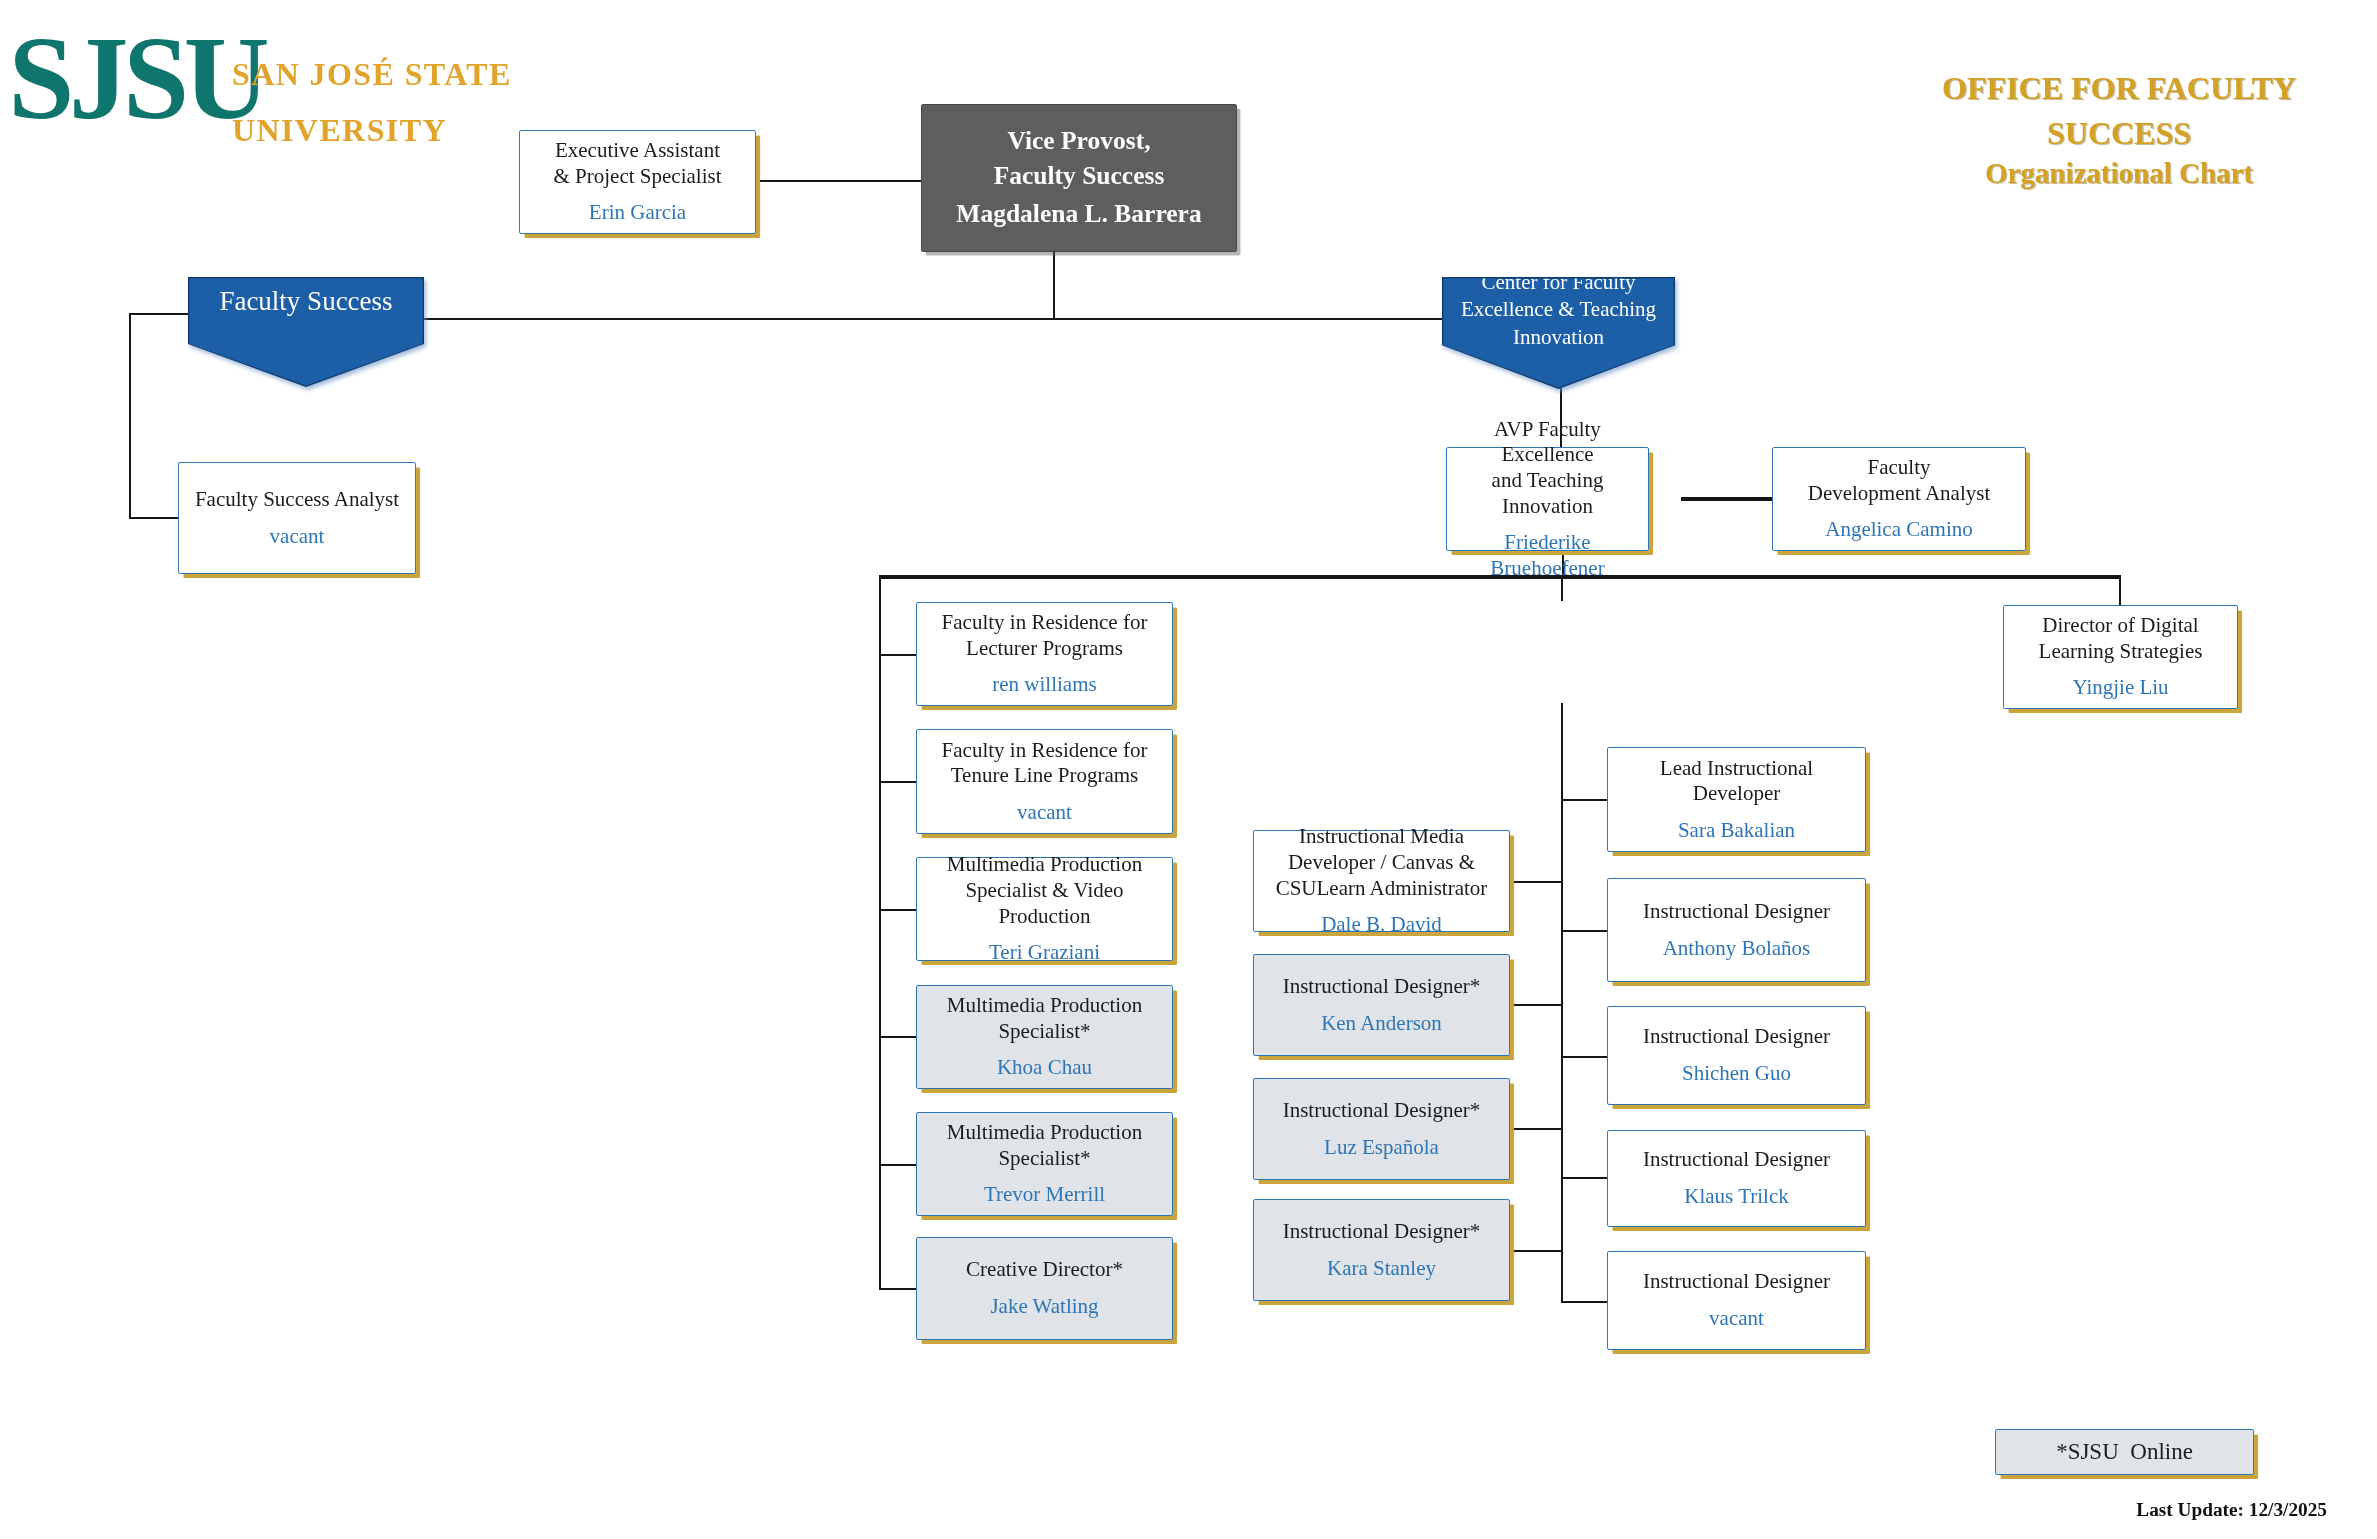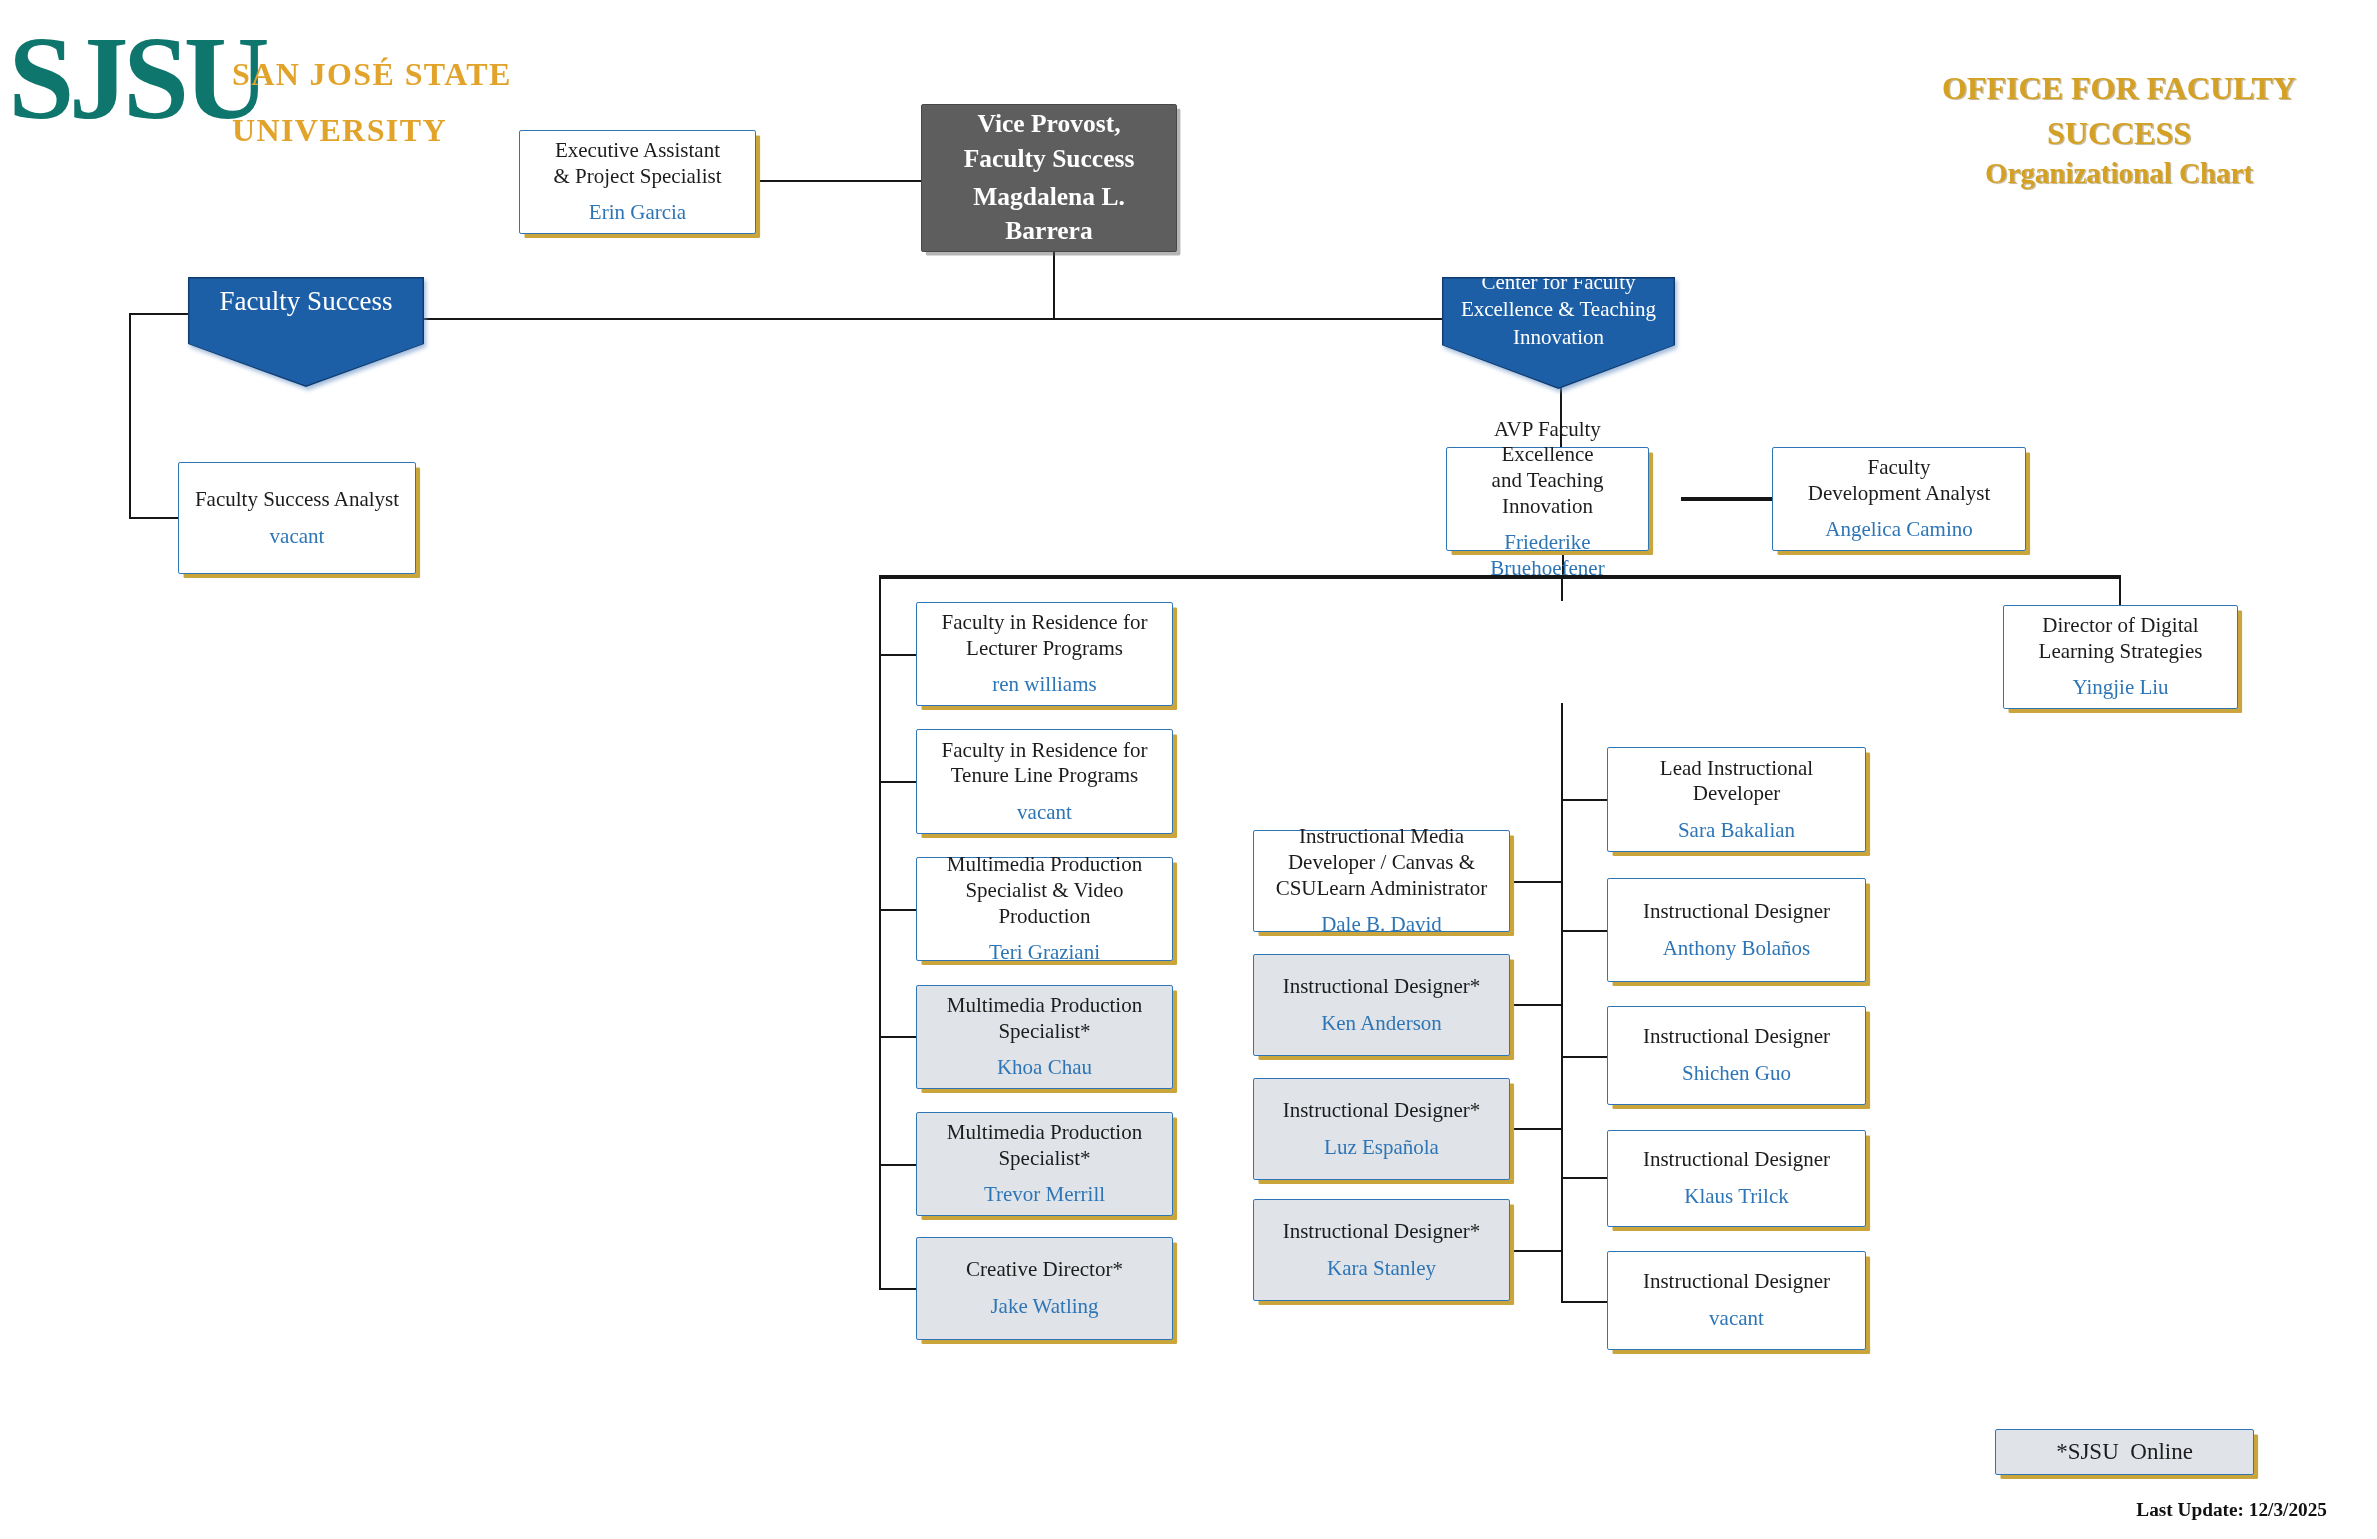--- a/index.html
+++ b/index.html
@@ -109,21 +109,21 @@
 Excellence &amp; Teaching
 Innovation</div>
     </div>
   </div>
 
   <div class="node" style="left:519px;top:130px;width:237px;height:104px">
     <div class="t">Executive Assistant
 &amp; Project Specialist</div>
     <div class="n">Erin Garcia</div>
   </div>
-  <div class="node dark" style="left:921px;top:104px;width:256px;height:148px">
+  <div class="node dark" style="left:921px;top:104px;width:316px;height:148px">
     <div class="t">Vice Provost,
 Faculty Success</div>
     <div class="n">Magdalena L. Barrera</div>
   </div>
   <div class="node" style="left:178px;top:462px;width:238px;height:112px">
     <div class="t">Faculty Success Analyst</div>
     <div class="n">vacant</div>
   </div>
   <div class="node" style="left:1446px;top:447px;width:203px;height:104px">
     <div class="t">AVP Faculty Excellence

